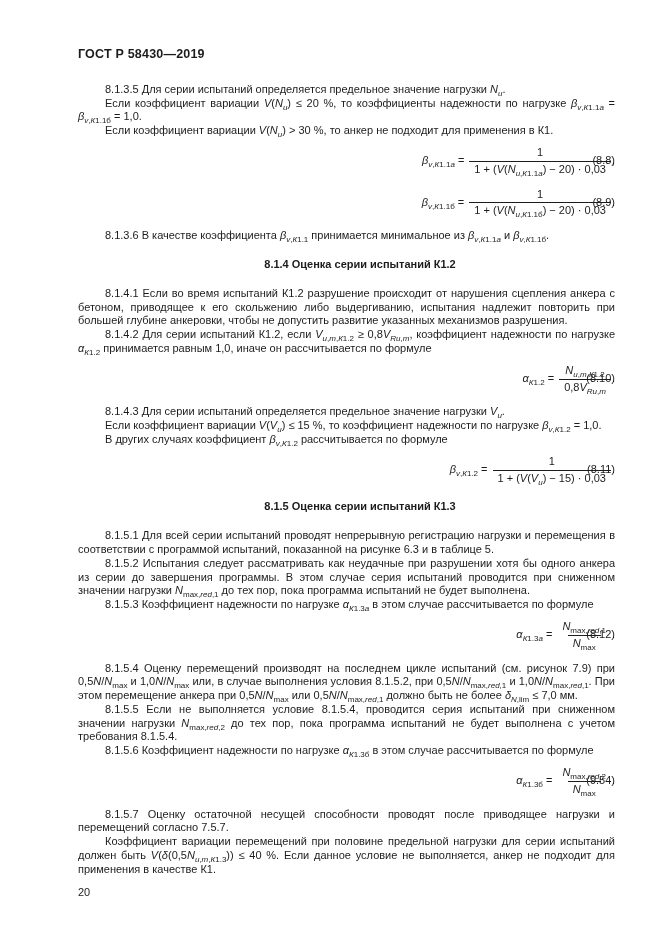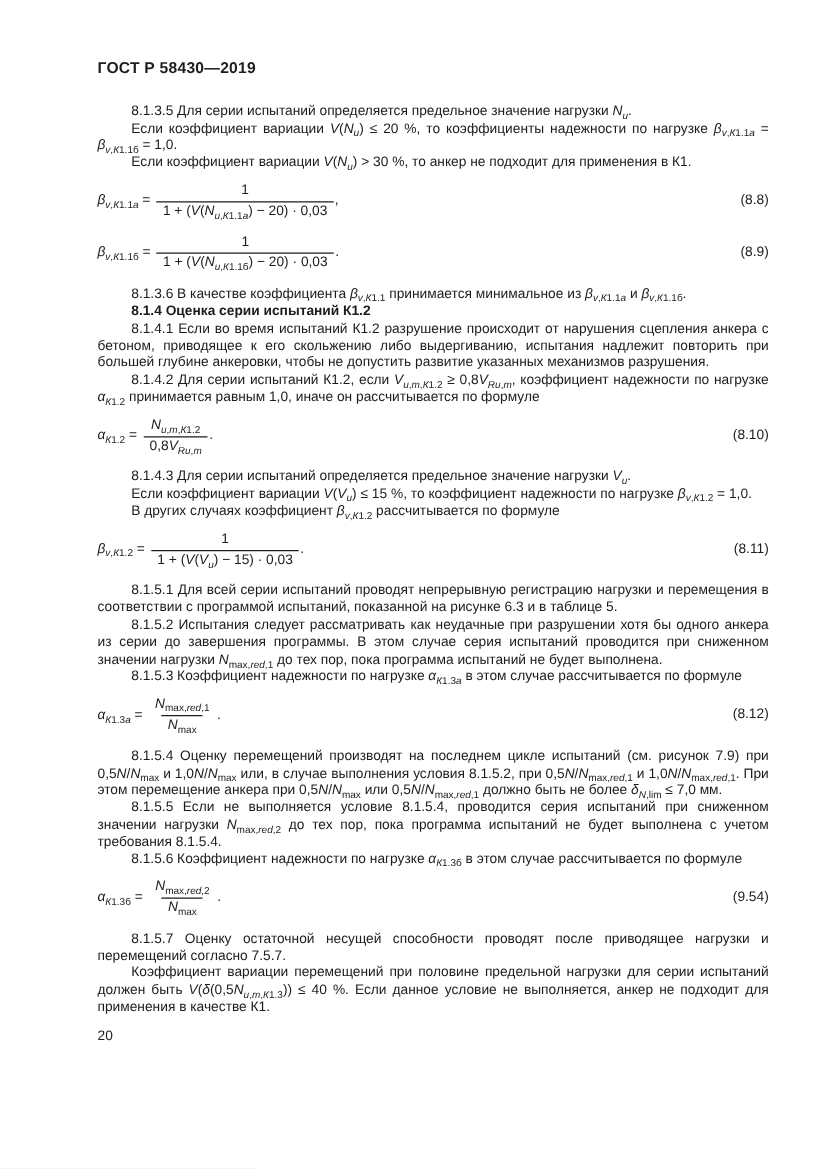--- a/index.html
+++ b/index.html
@@ -16,27 +16,27 @@
     color:#1c1c1c;
     overflow:hidden;
   }
   .doc-header {
     font-weight:bold;
     font-size:12.5px;
     margin:0 0 21px 0;
     letter-spacing:0.2px;
   }
   .para { margin:0; text-align:justify; text-indent:27px; }
-  .heading { margin:0; font-weight:bold; text-indent:27px; }
+  .heading { margin:15px; font-weight:bold; text-indent:27px;text-align:center; }
   i { font-style:italic; }
   sub { font-size:8px; line-height:0; }
   .formula {
     position:relative;
     display:flex;
-    justify-content:flex-start;
+    justify-content:flex-end;
     align-items:center;
     margin:8px 0 11px 0;
   }
   .f-body { display:inline-flex; align-items:center; }
   .f-lhs { margin-right:5px; white-space:nowrap; }
   .frac { display:inline-flex; flex-direction:column; align-items:center; text-align:center; }
   .f-num { padding:0 5px 1px 5px; white-space:nowrap; }
   .f-den { border-top:1px solid #1c1c1c; padding:1px 5px 0 5px; white-space:nowrap; }
   .f-tail { margin-left:1px; }
   .eq-num { position:absolute; right:0; top:50%; transform:translateY(-50%); }
@@ -96,20 +96,21 @@
         <span class="f-body">
           <span class="f-lhs"><i>β</i><sub><i>v</i>,<i>К</i>1.2</sub> =</span>
           <span class="frac">
             <span class="f-num">1</span>
             <span class="f-den">1 + (<i>V</i>(<i>V</i><sub><i>u</i></sub>) − 15) · 0,03</span>
           </span>
           <span class="f-tail">.</span>
         </span>
         <span class="eq-num">(8.11)</span>
       </div>
+      <p class="heading">8.1.5 Оценка серии испытаний К1.3</p>
       <p class="para">8.1.5.1 Для всей серии испытаний проводят непрерывную регистрацию нагрузки и перемещения в соответствии с программой испытаний, показанной на рисунке 6.3 и в таблице 5.</p>
       <p class="para">8.1.5.2 Испытания следует рассматривать как неудачные при разрушении хотя бы одного анкера из серии до завершения программы. В этом случае серия испытаний проводится при сниженном значении нагрузки <i>N</i><sub>max,<i>red</i>,1</sub> до тех пор, пока программа испытаний не будет выполнена.</p>
       <p class="para">8.1.5.3 Коэффициент надежности по нагрузке <i>α</i><sub><i>К</i>1.3<i>а</i></sub> в этом случае рассчитывается по формуле</p>
       <div class="formula">
         <span class="f-body">
           <span class="f-lhs"><i>α</i><sub><i>К</i>1.3<i>а</i></sub> =</span>
           <span class="frac">
             <span class="f-num"><i>N</i><sub>max,<i>red</i>,1</sub></span>
             <span class="f-den"><i>N</i><sub>max</sub></span>
           </span>

